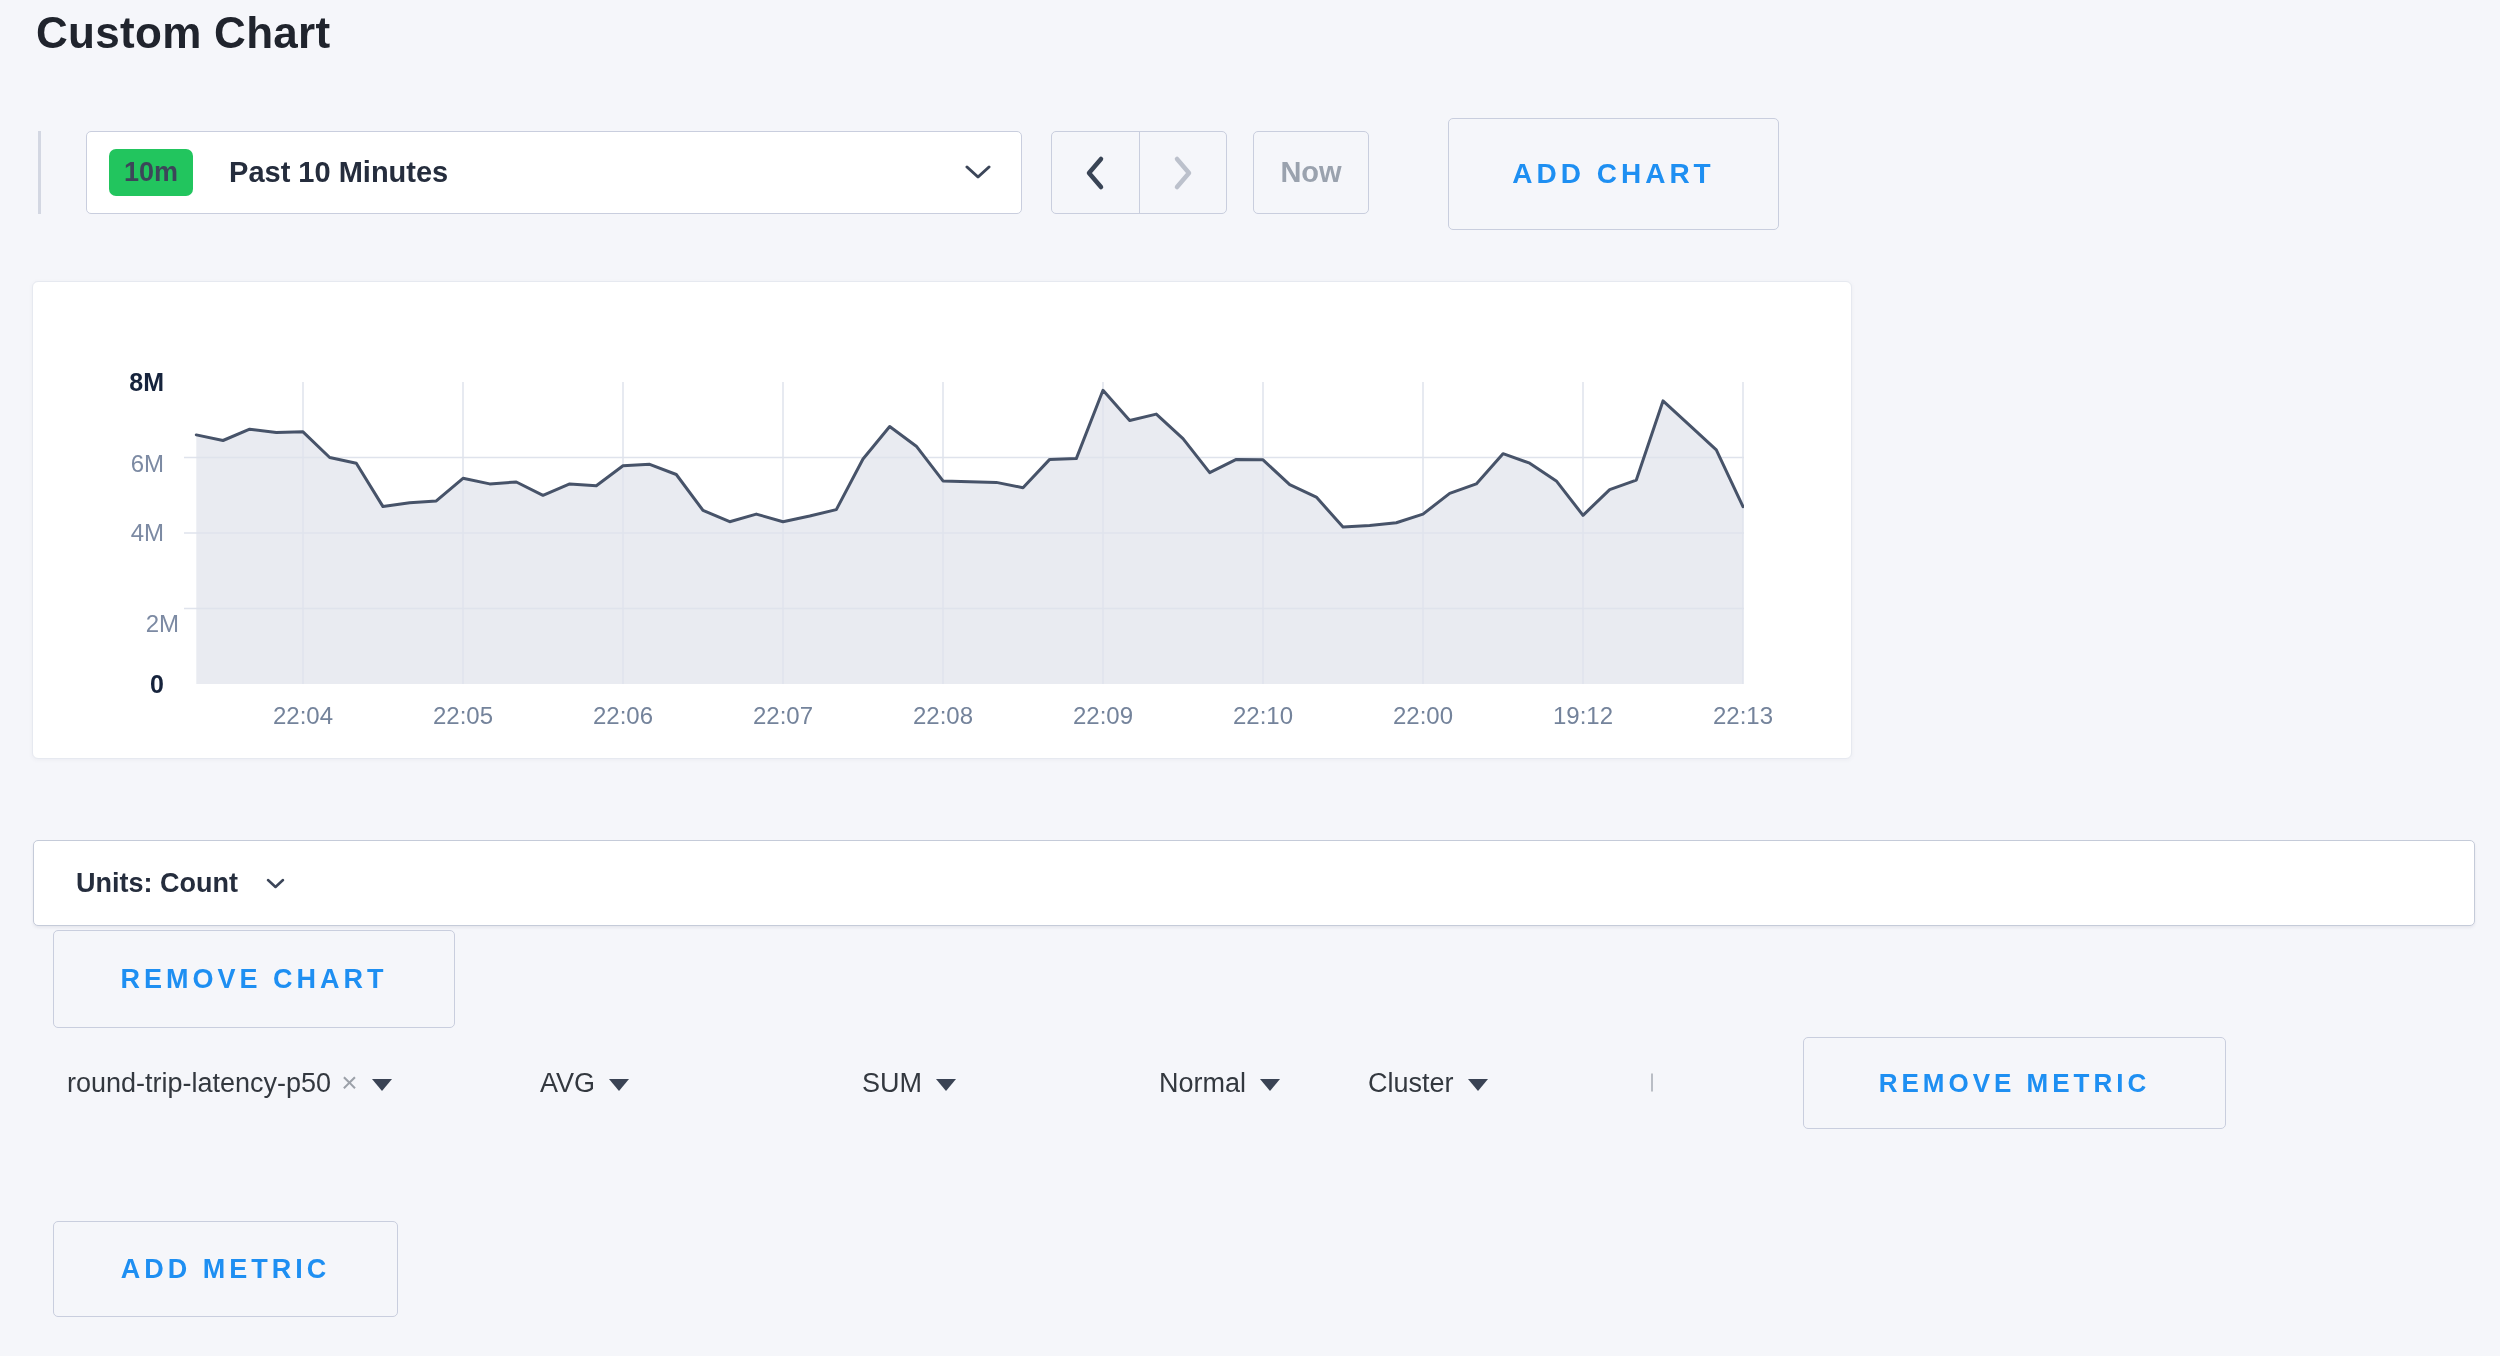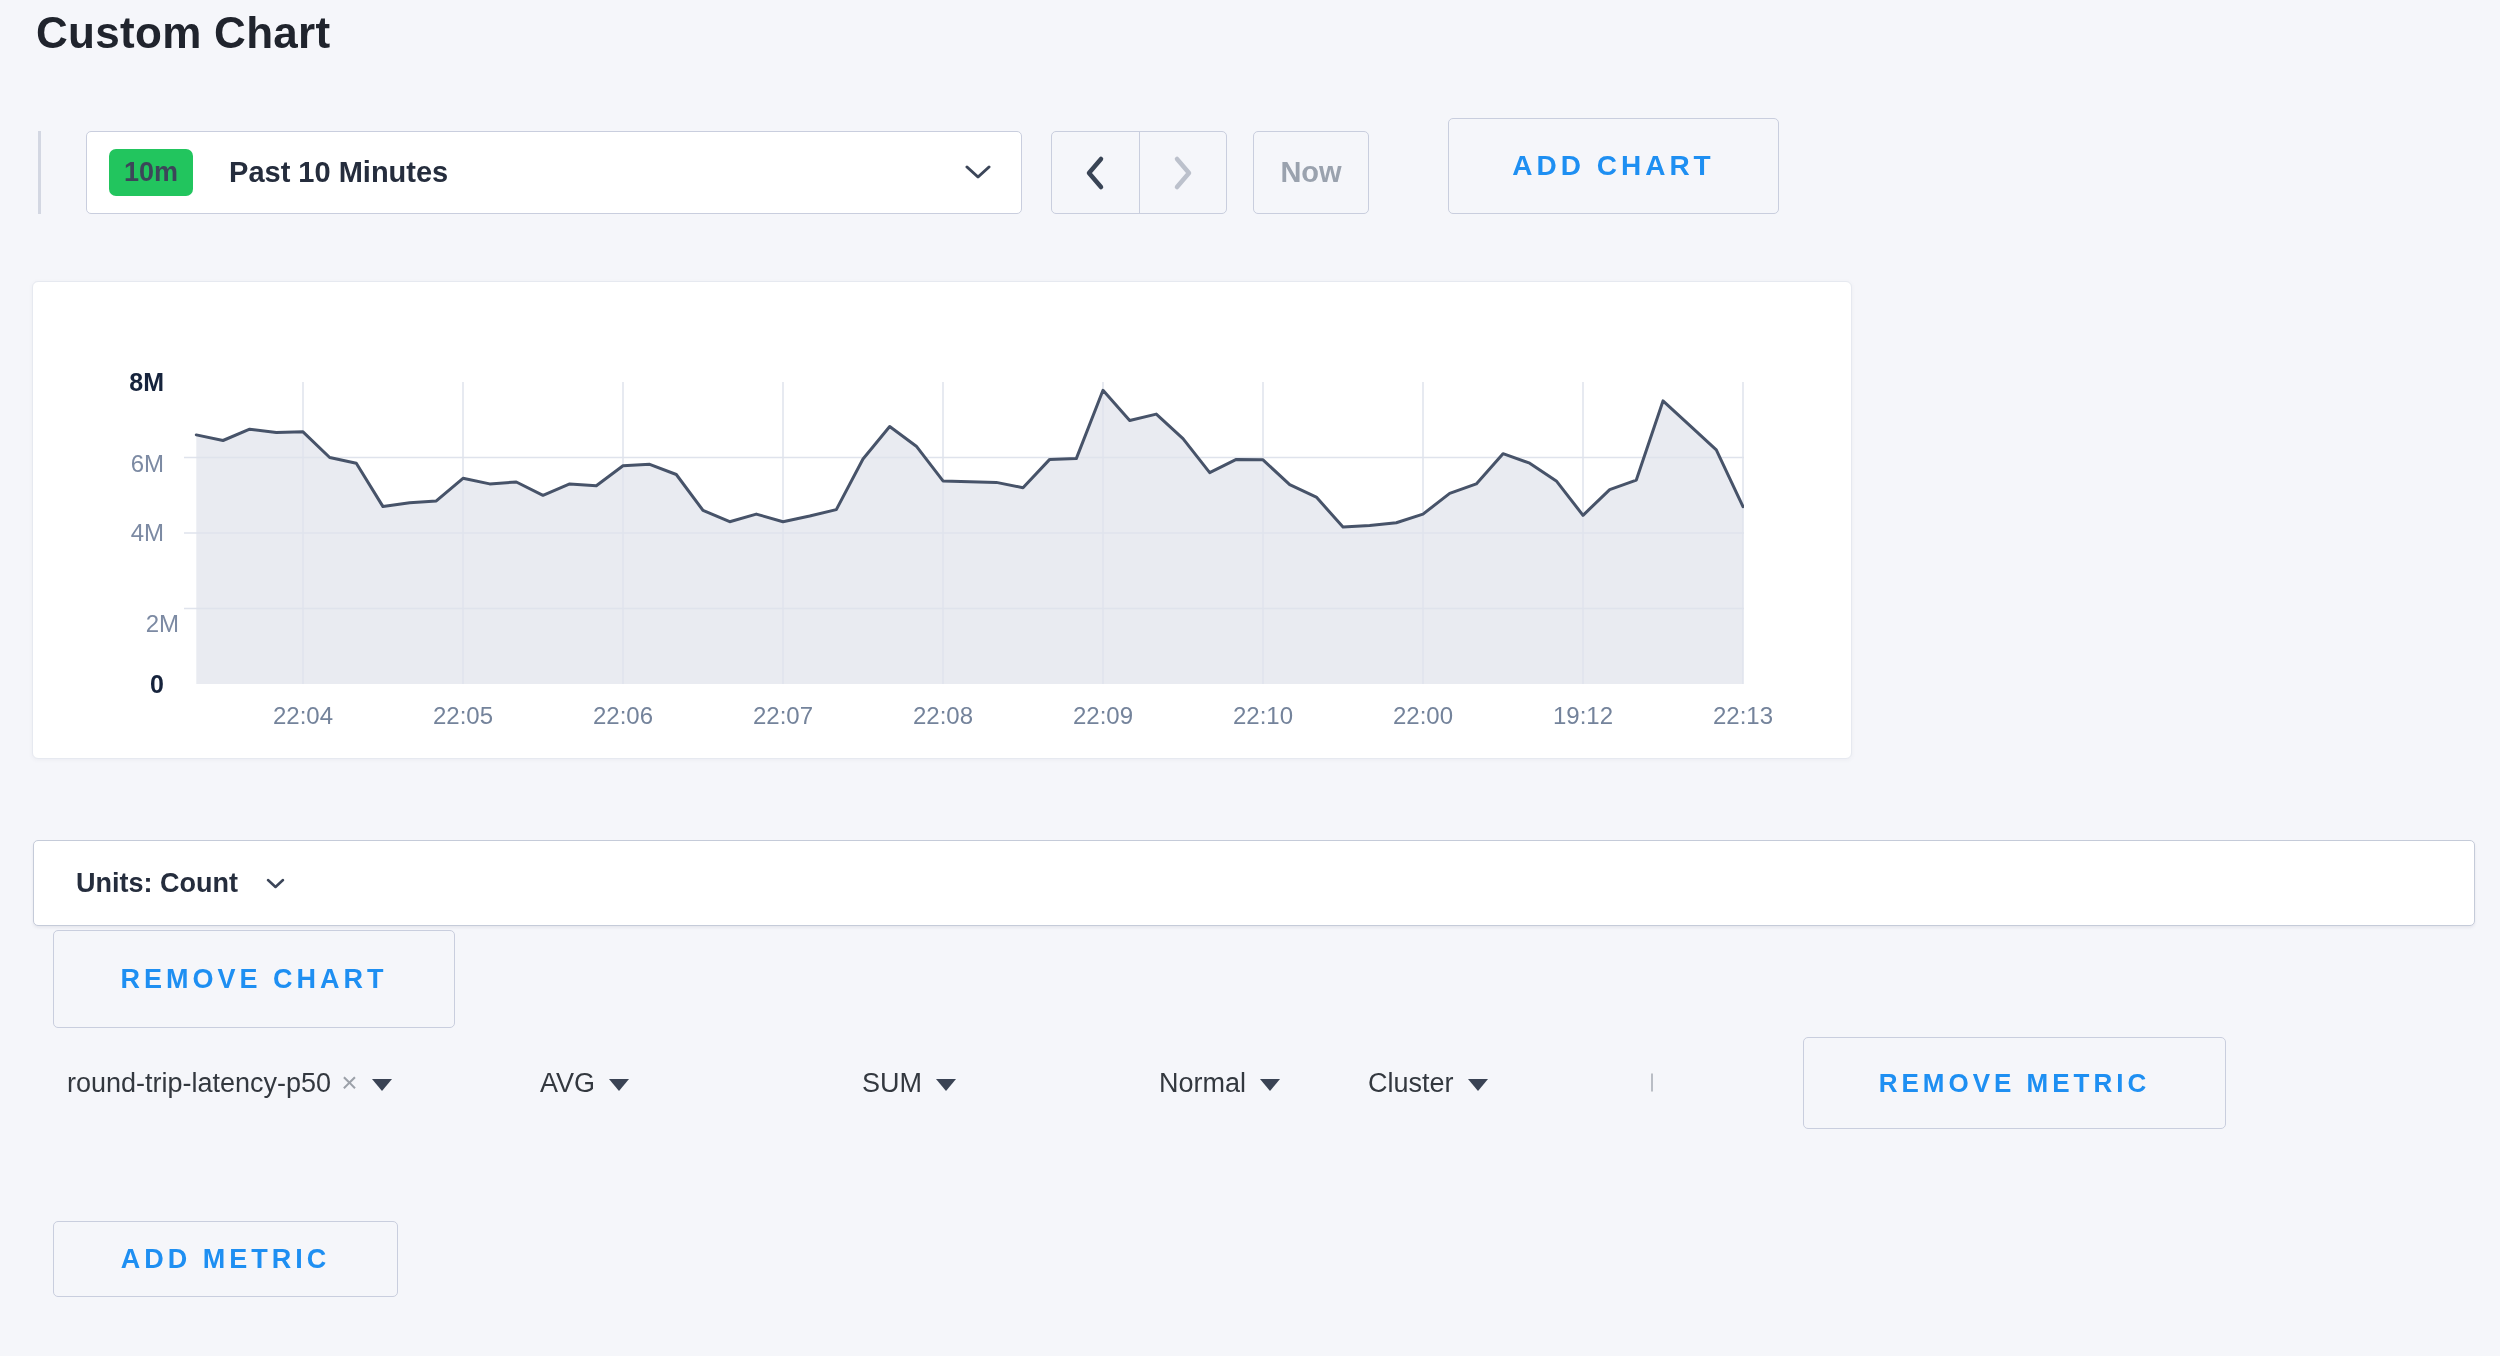--- a/index.html
+++ b/index.html
@@ -35,21 +35,21 @@
   .arrow-btn + .arrow-btn { border-left:1px solid #c9cede; }
   .btn {
     box-sizing:border-box; border:1px solid #c9cede; border-radius:5px; background:transparent;
     font-family:"Liberation Sans", sans-serif; cursor:pointer;
   }
   .now-btn {
     position:absolute; left:1253px; top:131px; width:116px; height:83px;
     color:#9aa2ae; font-weight:bold; font-size:29px;
   }
   .blue-btn { color:#1e8ff2; font-weight:bold; letter-spacing:4px; }
-  .add-chart-btn { position:absolute; left:1448px; top:118px; width:331px; height:96px; font-size:28px; }
+  .add-chart-btn { position:absolute; left:1448px; top:118px; width:331px; height:112px; font-size:28px; }
   
   .chart-card {
     position:absolute; left:32px; top:281px; width:1818px; height:476px;
     background:#fff; border:1px solid #e6e9f0; border-radius:6px;
     box-shadow:0 1px 4px rgba(80,90,120,0.06);
   }
   .plot { position:absolute; left:151px; top:100px; width:1560px; height:302px; }
   .plot svg { display:block; width:1560px; height:302px; }
   .y-tick {
     position:absolute; left:0; width:131px; text-align:right;
@@ -85,21 +85,21 @@
   .caret {
     width:0; height:0; margin-left:14px; margin-top:4px;
     border-left:10px solid transparent; border-right:10px solid transparent; border-top:12px solid #3a4354;
   }
   .checkbox {
     width:25px; height:24px; margin-left:70px; background:#fff;
     border:1.5px solid #b9bdc5; border-radius:7px; box-shadow:inset 0 1px 2px rgba(0,0,0,0.10);
     cursor:pointer;
   }
   .remove-metric-btn { width:423px; height:92px; font-size:26px; justify-self:start; }
-  .add-metric-btn { position:absolute; left:53px; top:1221px; width:345px; height:76px; font-size:27px; }
+  .add-metric-btn { position:absolute; left:53px; top:1221px; width:345px; height:96px; font-size:27px; }
 </style>
 </head>
 <body>
 
 <div class="page">
 
   <h1 class="page-title">Custom Chart</h1>
 
   <div class="accent-line"></div>
 

